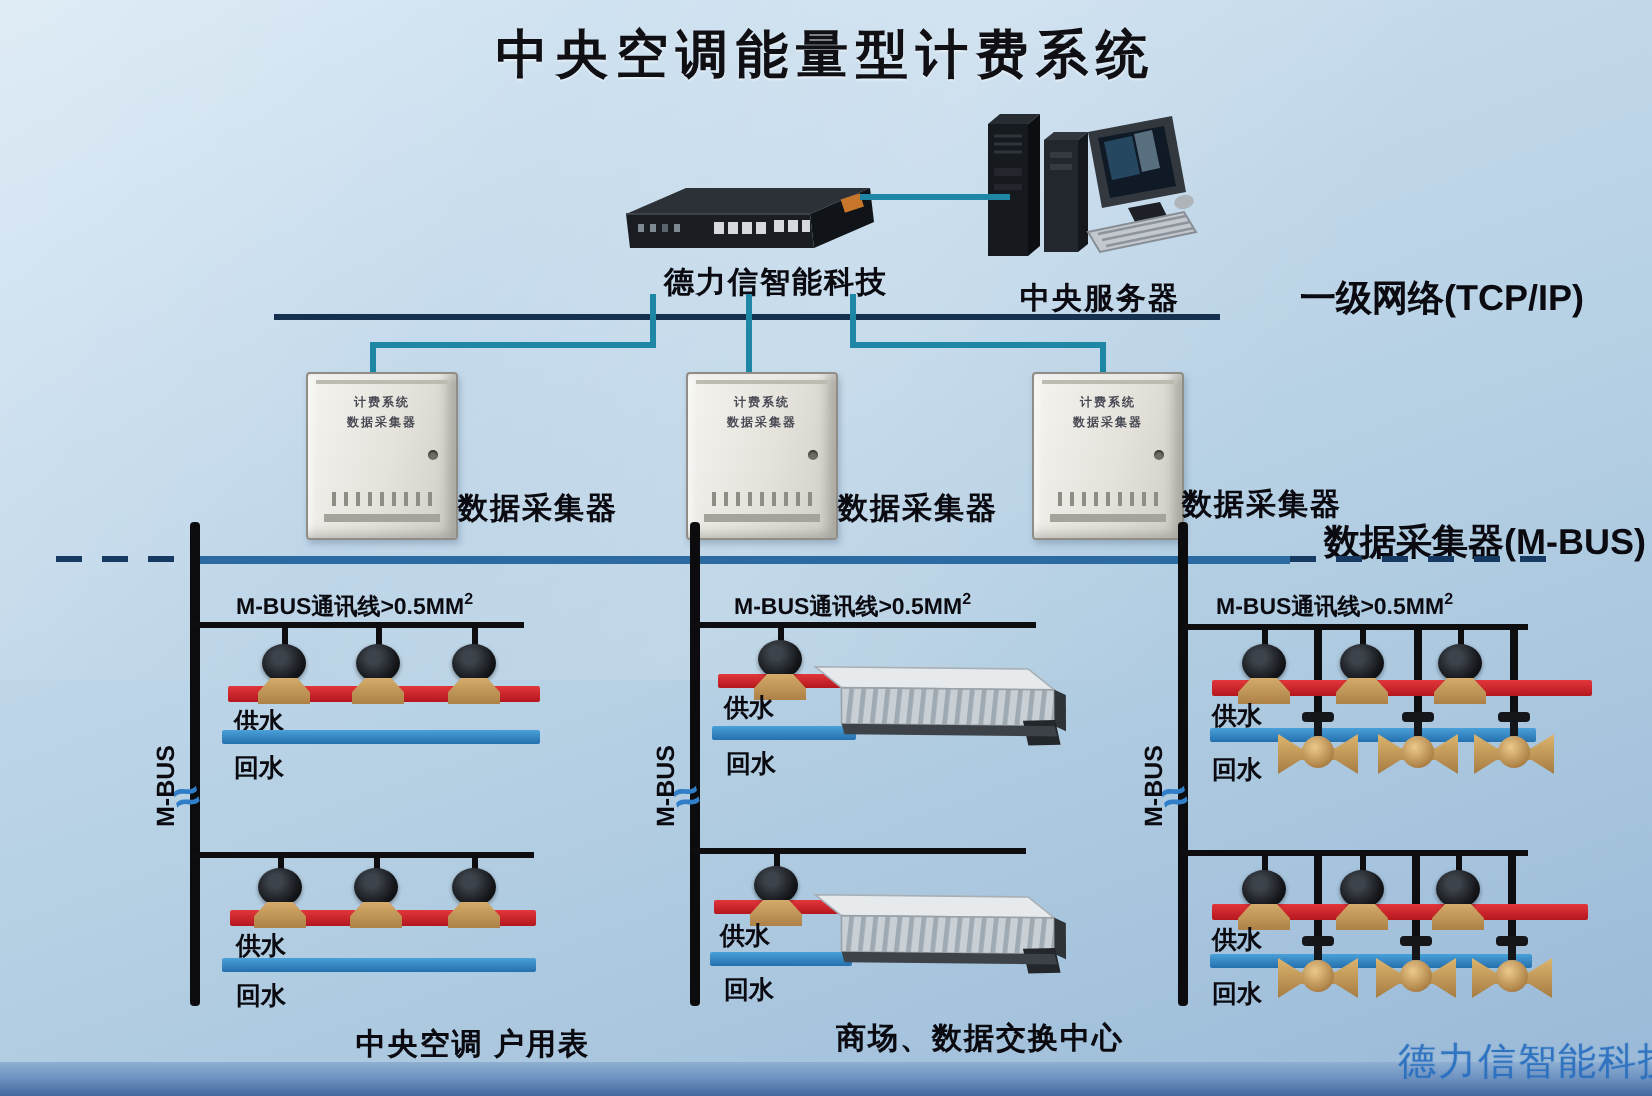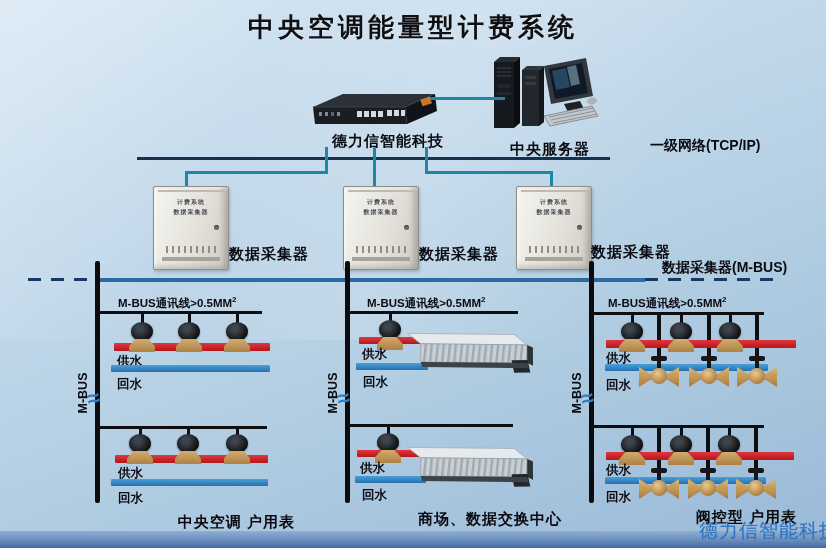--- a/index.html
+++ b/index.html
@@ -7,21 +7,21 @@
   .stage{position:relative;width:826px;height:548px;overflow:hidden;
     background:linear-gradient(160deg,#d8e8f4 0%,#c6dbec 28%,#b4cfe3 58%,#a6c4dd 80%,#9ab9d7 100%);}
   .streak{position:absolute;left:-120px;top:-80px;width:1000px;height:420px;pointer-events:none;
     background:linear-gradient(115deg,rgba(255,255,255,.28) 0%,rgba(255,255,255,0) 38%,rgba(255,255,255,.14) 55%,rgba(255,255,255,0) 75%);}
   .bottom-band{position:absolute;left:0;right:0;top:531px;height:17px;
     background:linear-gradient(180deg,#8fafd2 0%,#6f94c2 45%,#44699f 100%);}
   .title{position:absolute;left:0;right:0;top:10px;margin:0;text-align:center;
     font-size:26px;font-weight:700;letter-spacing:4px;color:#101014;
     text-shadow:0 1px 1px rgba(255,255,255,.45);}
   .lbl{position:absolute;font-weight:700;color:#0a0a10;font-size:15px;white-space:nowrap;letter-spacing:1px;}
-  .sm{font-size:14px;letter-spacing:0;}
+  .sm{font-size:18px;letter-spacing:0;}
   .wlbl{position:absolute;font-size:11.5px;font-weight:700;color:#0a0a10;text-align:left;white-space:nowrap;}
   .wlbl sup{font-size:8px;}
   .plbl{position:absolute;font-size:12.5px;font-weight:700;color:#0a0a10;white-space:nowrap;}
   .cap{position:absolute;font-size:15px;font-weight:700;color:#0a0a10;text-align:right;letter-spacing:1px;white-space:nowrap;}
   .wm{position:absolute;font-size:19px;color:rgba(36,108,190,.85);letter-spacing:1px;white-space:nowrap;
     text-shadow:0 0 1px rgba(36,108,190,.4);}
   .ln{position:absolute;}
   .teal{background:#1d87a5;}
   .navy{background:#16304f;}
   .blk{background:#0e0e10;}
@@ -312,16 +312,15 @@
   <div class="valve" style="left:736px;top:468px">
     <i class="v-handle"></i>
       <i class="v-stem"></i>
       <i class="v-body"></i>
       <i class="v-center"></i>
   </div>
   <span class="plbl" style="left:606px;top:489px">回水</span>
 
   <div class="cap" style="left:95px;top:513px;width:200px">中央空调 户用表</div>
   <div class="cap" style="left:362px;top:510px;width:200px">商场、数据交换中心</div>
-  <div class="cap" style="left:597px;top:508px;width:200px">阀控型 户用表</div>
 
   <div class="wm" style="left:699px;top:518px">德力信智能科技</div>
 </div>
 
 </body></html>

